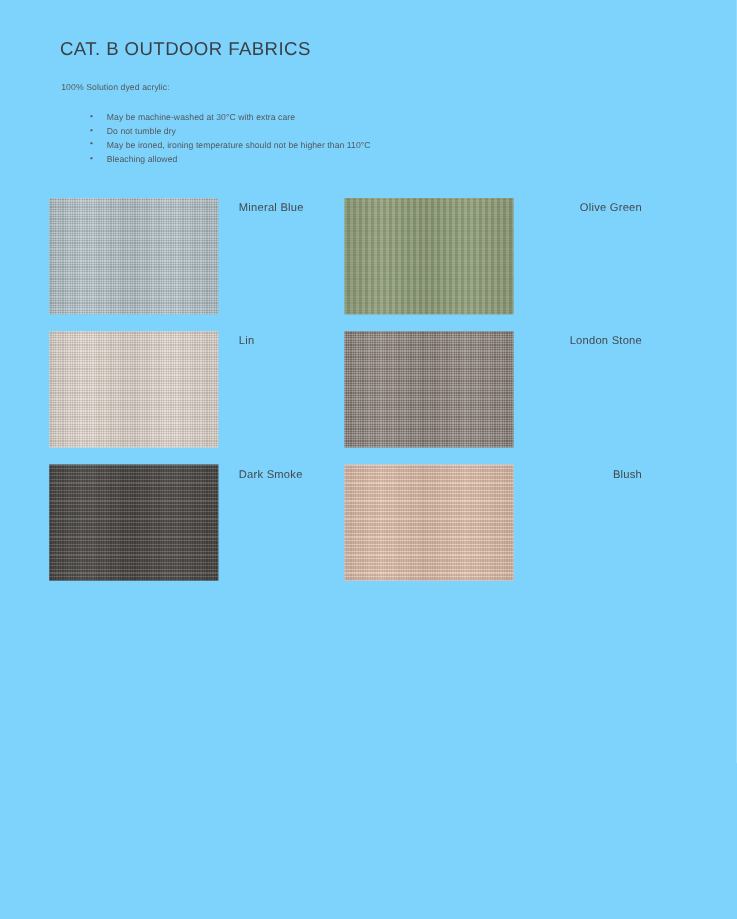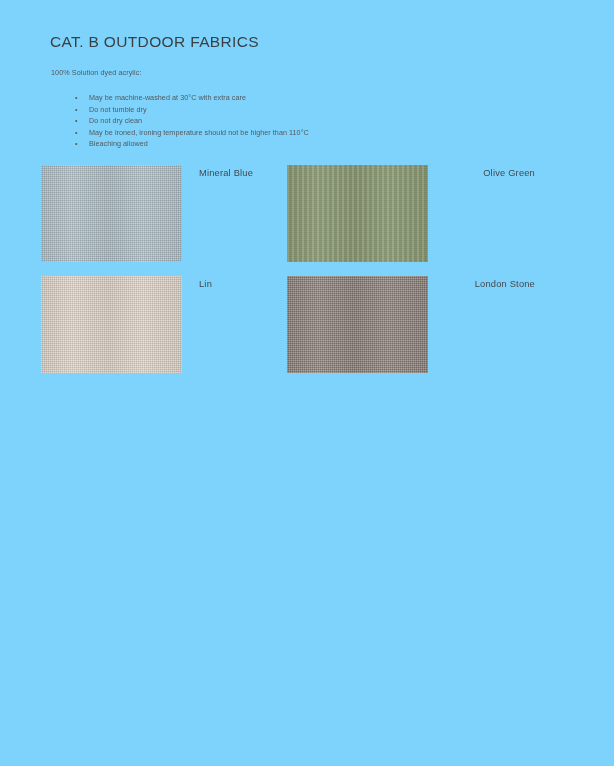--- a/index.html
+++ b/index.html
@@ -165,24 +165,20 @@
     <li class="care-item">
       <span class="bullet">•</span>
       <span>May be machine-washed at 30°C with extra care</span>
     </li>
     <li class="care-item">
       <span class="bullet">•</span>
       <span>Do not tumble dry</span>
     </li>
     <li class="care-item">
       <span class="bullet">•</span>
-      <span>Do not dry clean</span>
-    </li>
-    <li class="care-item">
-      <span class="bullet">•</span>
       <span>May be ironed, ironing temperature should not be higher than 110°C</span>
     </li>
     <li class="care-item">
       <span class="bullet">•</span>
       <span>Bleaching allowed</span>
     </li>
   </ul>
 
   <div class="swatch-grid">
 
@@ -213,17 +209,33 @@
       </div>
       <div class="swatch-cell col-right">
         <div class="swatch-chip" style="background-color: rgb(133, 122, 114);">
           <div class="tex tex-linen"></div>
           <div class="shade"></div>
         </div>
         <div class="swatch-label">London Stone</div>
       </div>
     </div>
 
+    <div class="swatch-row">
+      <div class="swatch-cell">
+        <div class="swatch-chip" style="background-color: rgb(74, 71, 68);">
+          <div class="tex tex-rib"></div>
+          <div class="shade"></div>
+        </div>
+        <div class="swatch-label">Dark Smoke</div>
+      </div>
+      <div class="swatch-cell col-right">
+        <div class="swatch-chip" style="background-color: rgb(231, 196, 175);">
+          <div class="tex tex-rib"></div>
+          <div class="shade"></div>
+        </div>
+        <div class="swatch-label">Blush</div>
+      </div>
+    </div>
 
 
 
   </div>
 </div>
 
 </body></html>

